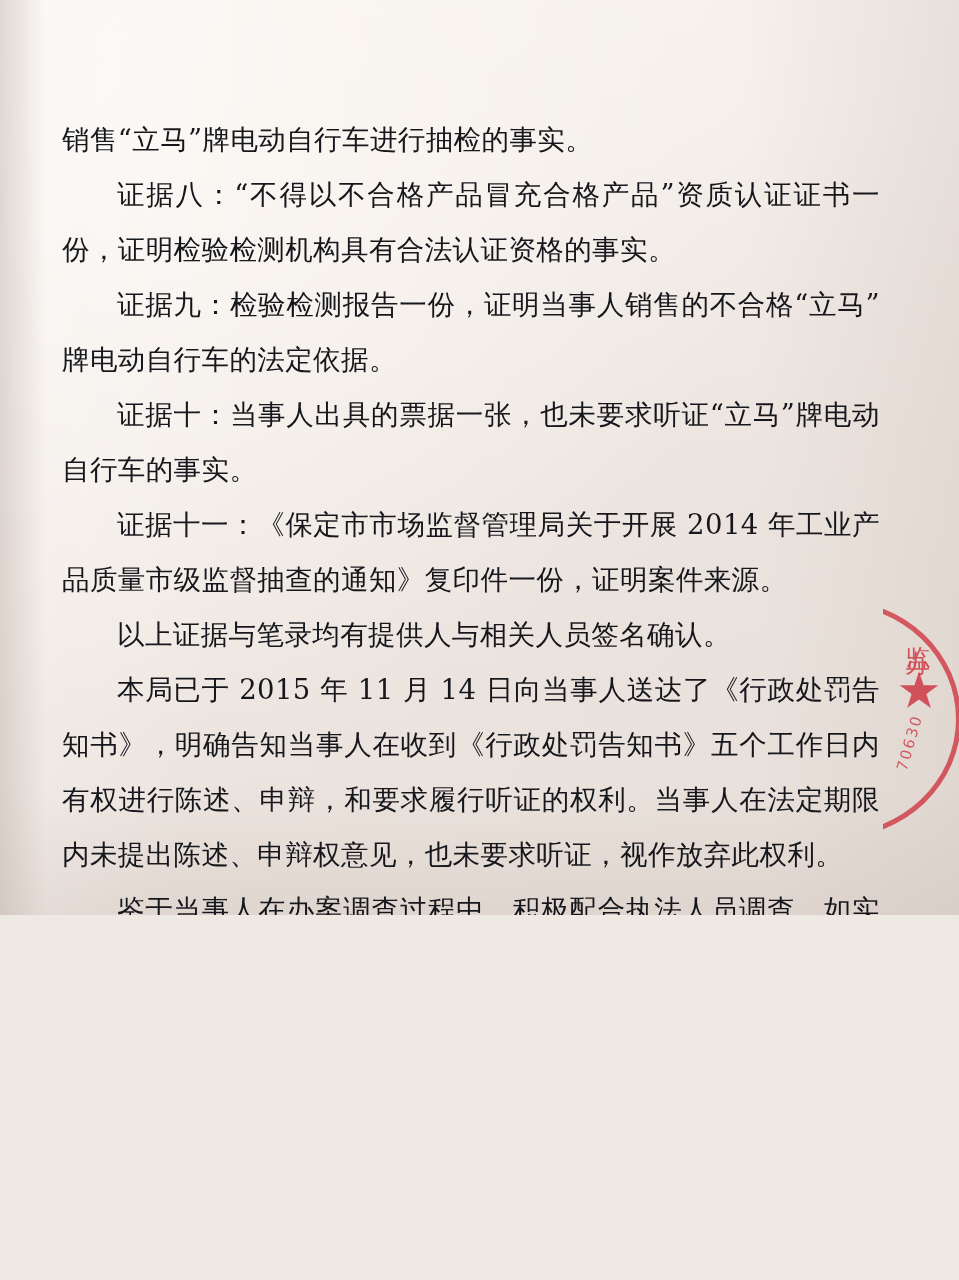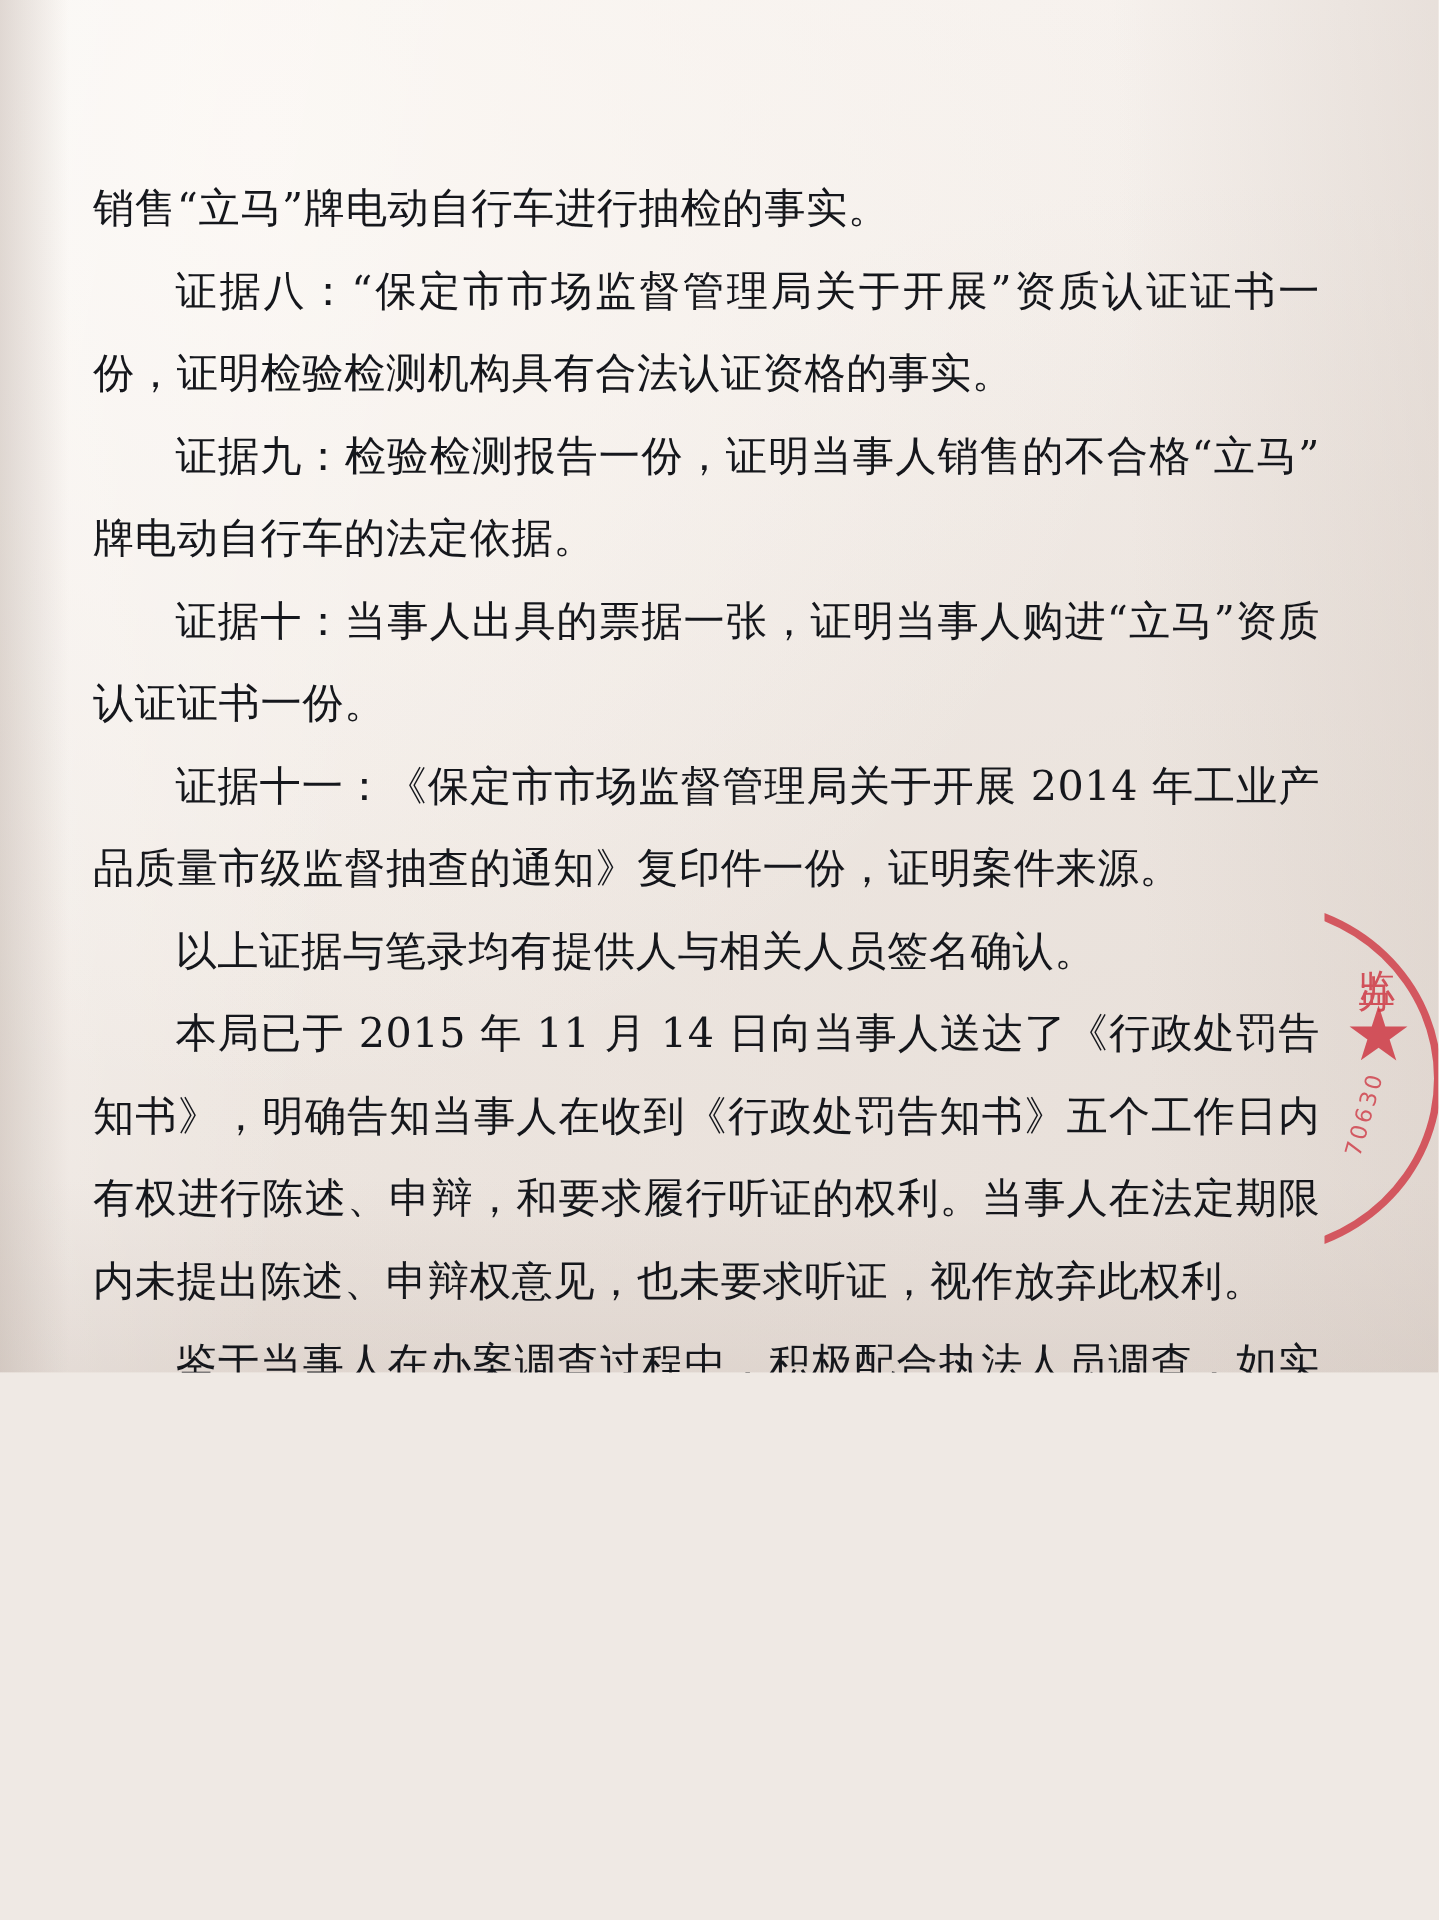--- a/index.html
+++ b/index.html
@@ -130,23 +130,23 @@
     font-family: "DejaVu Sans", sans-serif;
   }
 </style>
 </head>
 <body>
 
 <div id="page">
 
   <div class="doc-body">
     <p class="para">销售“立马”牌电动自行车进行抽检的事实。</p>
-    <p class="para indent">证据八：“保定市市场监督管理局关于开展”资质认证证书一份，证明检验检测机构具有合法认证资格的事实。</p>
+    <p class="para indent">证据八：“不得以不合格产品冒充合格产品”资质认证证书一份，证明检验检测机构具有合法认证资格的事实。</p>
     <p class="para indent">证据九：检验检测报告一份，证明当事人销售的不合格“立马”牌电动自行车的法定依据。</p>
-    <p class="para indent">证据十：当事人出具的票据一张，证明当事人购进“立马”资质认证证书一份。</p>
+    <p class="para indent">证据十：当事人出具的票据一张，也未要求听证“立马”牌电动自行车的事实。</p>
     <p class="para indent">证据十一：《保定市市场监督管理局关于开展 2014 年工业产品质量市级监督抽查的通知》复印件一份，证明案件来源。</p>
     <p class="para indent">以上证据与笔录均有提供人与相关人员签名确认。</p>
     <p class="para indent">本局已于 2015 年 11 月 14 日向当事人送达了《行政处罚告知书》，明确告知当事人在收到《行政处罚告知书》五个工作日内有权进行陈述、申辩，和要求履行听证的权利。当事人在法定期限内未提出陈述、申辩权意见，也未要求听证，视作放弃此权利。</p>
     <p class="para indent">鉴于当事人在办案调查过程中，积极配合执法人员调查，如实陈述违法事实并主动提供证据材料。参照《河北省市场监督管理系统行政处罚裁量权适用规则》第十五条：“当事人有下列情</p>
   </div>
 
   <div class="stamp">
     <div class="ring"></div>
     <div class="sc-top">监办</div>
     <div class="star">

